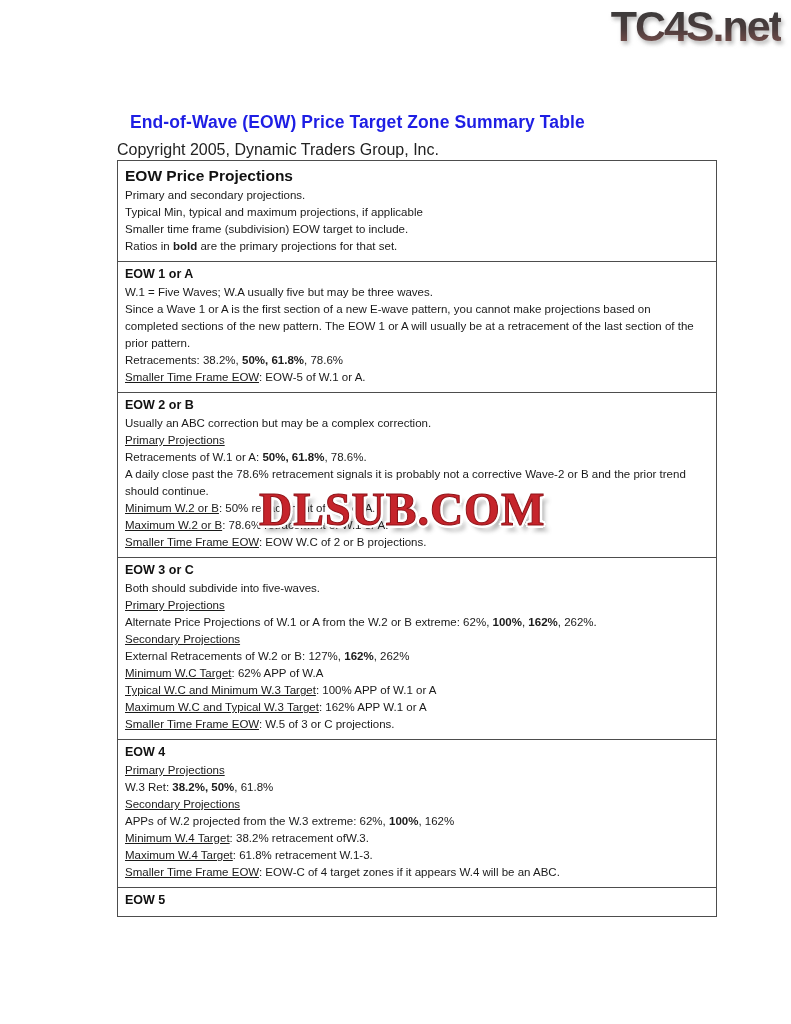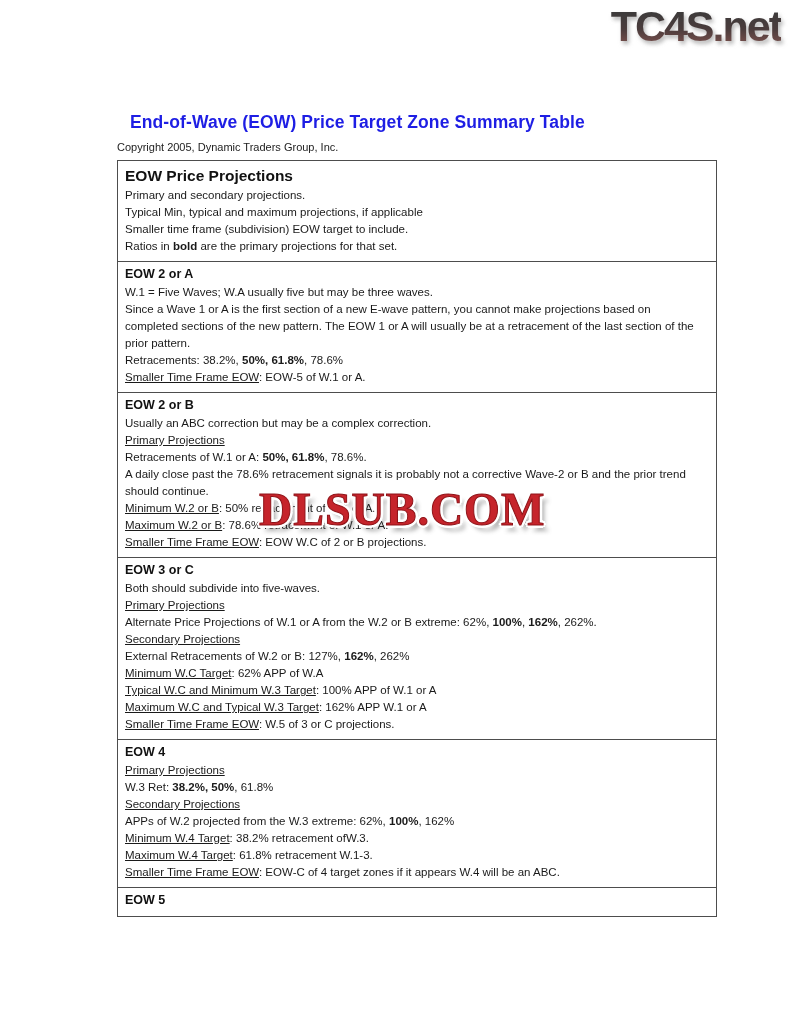--- a/index.html
+++ b/index.html
@@ -16,21 +16,21 @@
     -webkit-background-clip:text;background-clip:text;color:transparent;
     filter:drop-shadow(2px 3px 2px rgba(120,120,120,0.55));
   }
   
   .doc-title{
     position:absolute;top:112px;left:130px;
     font-size:17.5px;font-weight:bold;color:#1e1ee4;letter-spacing:0.1px;
   }
   .copyright{
     position:absolute;top:141px;left:117px;
-    font-size:11px;color:#222222;
+    font-size:16px;color:#222222;
   }
   
   .eow-table{
     position:absolute;top:160px;left:110px;width:600px;
     box-sizing:border-box;border:1px solid #4d4d4d;background:#ffffff;margin-left:7px;
   }
   .section{border-top:1px solid #4d4d4d;padding:3px 10px 6px 7px;}
   .section:first-child{border-top:none;}
   .sec-header{font-weight:bold;font-size:12.5px;line-height:19px;color:#111111;}
   .sec-header.large{font-size:15.5px;line-height:23px;}
@@ -74,21 +74,21 @@
 
   <div class="eow-table">
       <div class="section">
         <div class="sec-header large">EOW Price Projections</div>
         <div class="line"><span>Primary and secondary projections.</span></div>
         <div class="line"><span>Typical Min, typical and maximum projections, if applicable</span></div>
         <div class="line"><span>Smaller time frame (subdivision) EOW target to include.</span></div>
         <div class="line"><span>Ratios in </span><span class="b">bold</span><span> are the primary projections for that set.</span></div>
       </div>
       <div class="section">
-        <div class="sec-header">EOW 2 or A</div>
+        <div class="sec-header">EOW 1 or A</div>
         <div class="line"><span>W.1 = Five Waves; W.A usually five but may be three waves.</span></div>
         <div class="line"><span>Since a Wave 1 or A is the first section of a new E-wave pattern, you cannot make projections based on completed sections of the new pattern. The EOW 1 or A will usually be at a retracement of the last section of the prior pattern.</span></div>
         <div class="line"><span>Retracements: 38.2%, </span><span class="b">50%, 61.8%</span><span>, 78.6%</span></div>
         <div class="line"><span class="u">Smaller Time Frame EOW</span><span>: EOW-5 of W.1 or A.</span></div>
       </div>
       <div class="section">
         <div class="sec-header">EOW 2 or B</div>
         <div class="line"><span>Usually an ABC correction but may be a complex correction.</span></div>
         <div class="line"><span class="u">Primary Projections</span></div>
         <div class="line"><span>Retracements of W.1 or A: </span><span class="b">50%, 61.8%</span><span>, 78.6%.</span></div>

